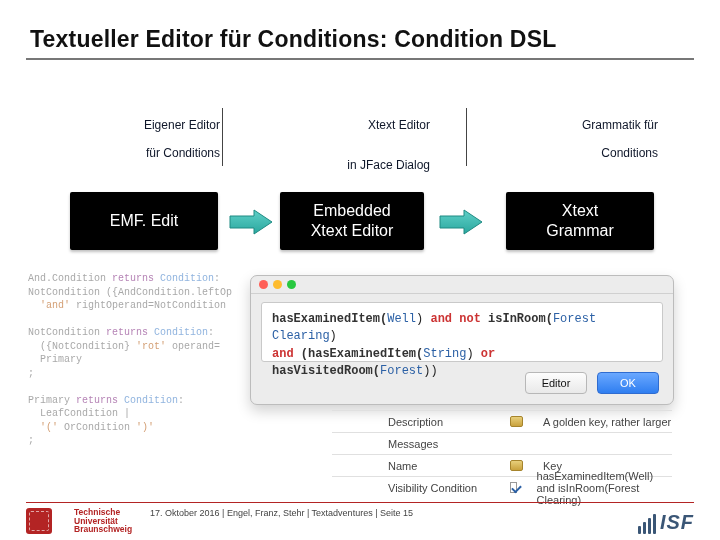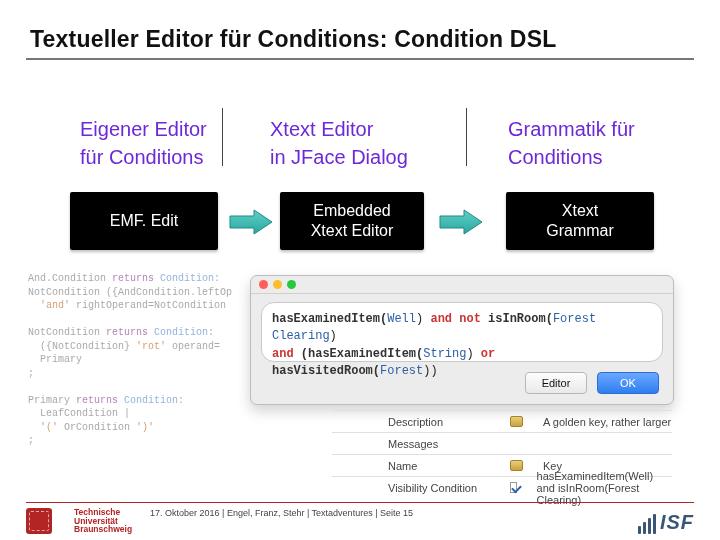--- a/index.html
+++ b/index.html
@@ -9,26 +9,26 @@
   
   .title {
     position:absolute; left:30px; top:26px; font-size:23px; font-weight:bold;
     letter-spacing:0.2px;
   }
   .title-underline {
     position:absolute; left:26px; right:26px; top:58px; height:2px; background:#777;
   }
 
   
-  .col-label { position:absolute; font-size:20px; color:#6d28d9; text-align:left; }
+  .col-label { position:absolute; font-size:12px; color:#0f172a; text-align:right; }
   .col1a { left:80px;  top:118px; width:140px; }
   .col1b { left:80px;  top:146px; width:140px; }
   .sep1  { position:absolute; left:222px; top:108px; width:1px; height:58px; background:#444; }
   .col2a { left:270px; top:118px; width:160px; }
-  .col2b { left:270px; top:146px; width:160px; }
+  .col2b { left:270px; top:158px; width:160px; }
   .sep2  { position:absolute; left:466px; top:108px; width:1px; height:58px; background:#444; }
   .col3a { left:508px; top:118px; width:150px; }
   .col3b { left:508px; top:146px; width:150px; }
 
   
   .box {
     position:absolute; height:58px; background:#000; color:#fff; font-size:16px;
     display:flex; align-items:center; justify-content:center; border-radius:2px;
     box-shadow:0 2px 3px rgba(0,0,0,0.25);
   }
@@ -56,21 +56,21 @@
   .dialog {
     position:absolute; left:250px; top:275px; width:424px; height:130px;
     background:#ececec; border:1px solid #bcbcbc; border-radius:7px;
     box-shadow:0 6px 14px rgba(0,0,0,0.18);
   }
   .dlg-titlebar { height:18px; border-bottom:1px solid #d0d0d0; position:relative; }
   .tl-dot { position:absolute; top:4px; width:9px; height:9px; border-radius:50%; }
   .d1{ left:8px;  background:#ff5f57; } .d2{ left:22px; background:#febc2e; } .d3{ left:36px; background:#28c840; }
   .dlg-body {
     position:absolute; left:10px; right:10px; top:26px; height:60px; background:#fff;
-    border:1px solid #c9c9c9; border-radius:13px; padding:8px 10px;
+    border:1px solid #c9c9c9; border-radius:3px; padding:8px 10px;
     font-size:12px; font-family:"Courier New", monospace; color:#222; line-height:1.45;
   }
   .tok-and { color:#c33; font-weight:bold; }
   .tok-fn  { color:#333; font-weight:bold; }
   .tok-arg { color:#2b60a5; }
   .dlg-buttons { position:absolute; right:14px; bottom:10px; display:flex; gap:10px; }
   .btn {
     min-width:62px; height:22px; font-size:11px; border-radius:4px; border:1px solid #b7b7b7;
     background:linear-gradient(#fdfdfd,#e9e9e9); display:flex; align-items:center; justify-content:center;
     padding:0 10px;

